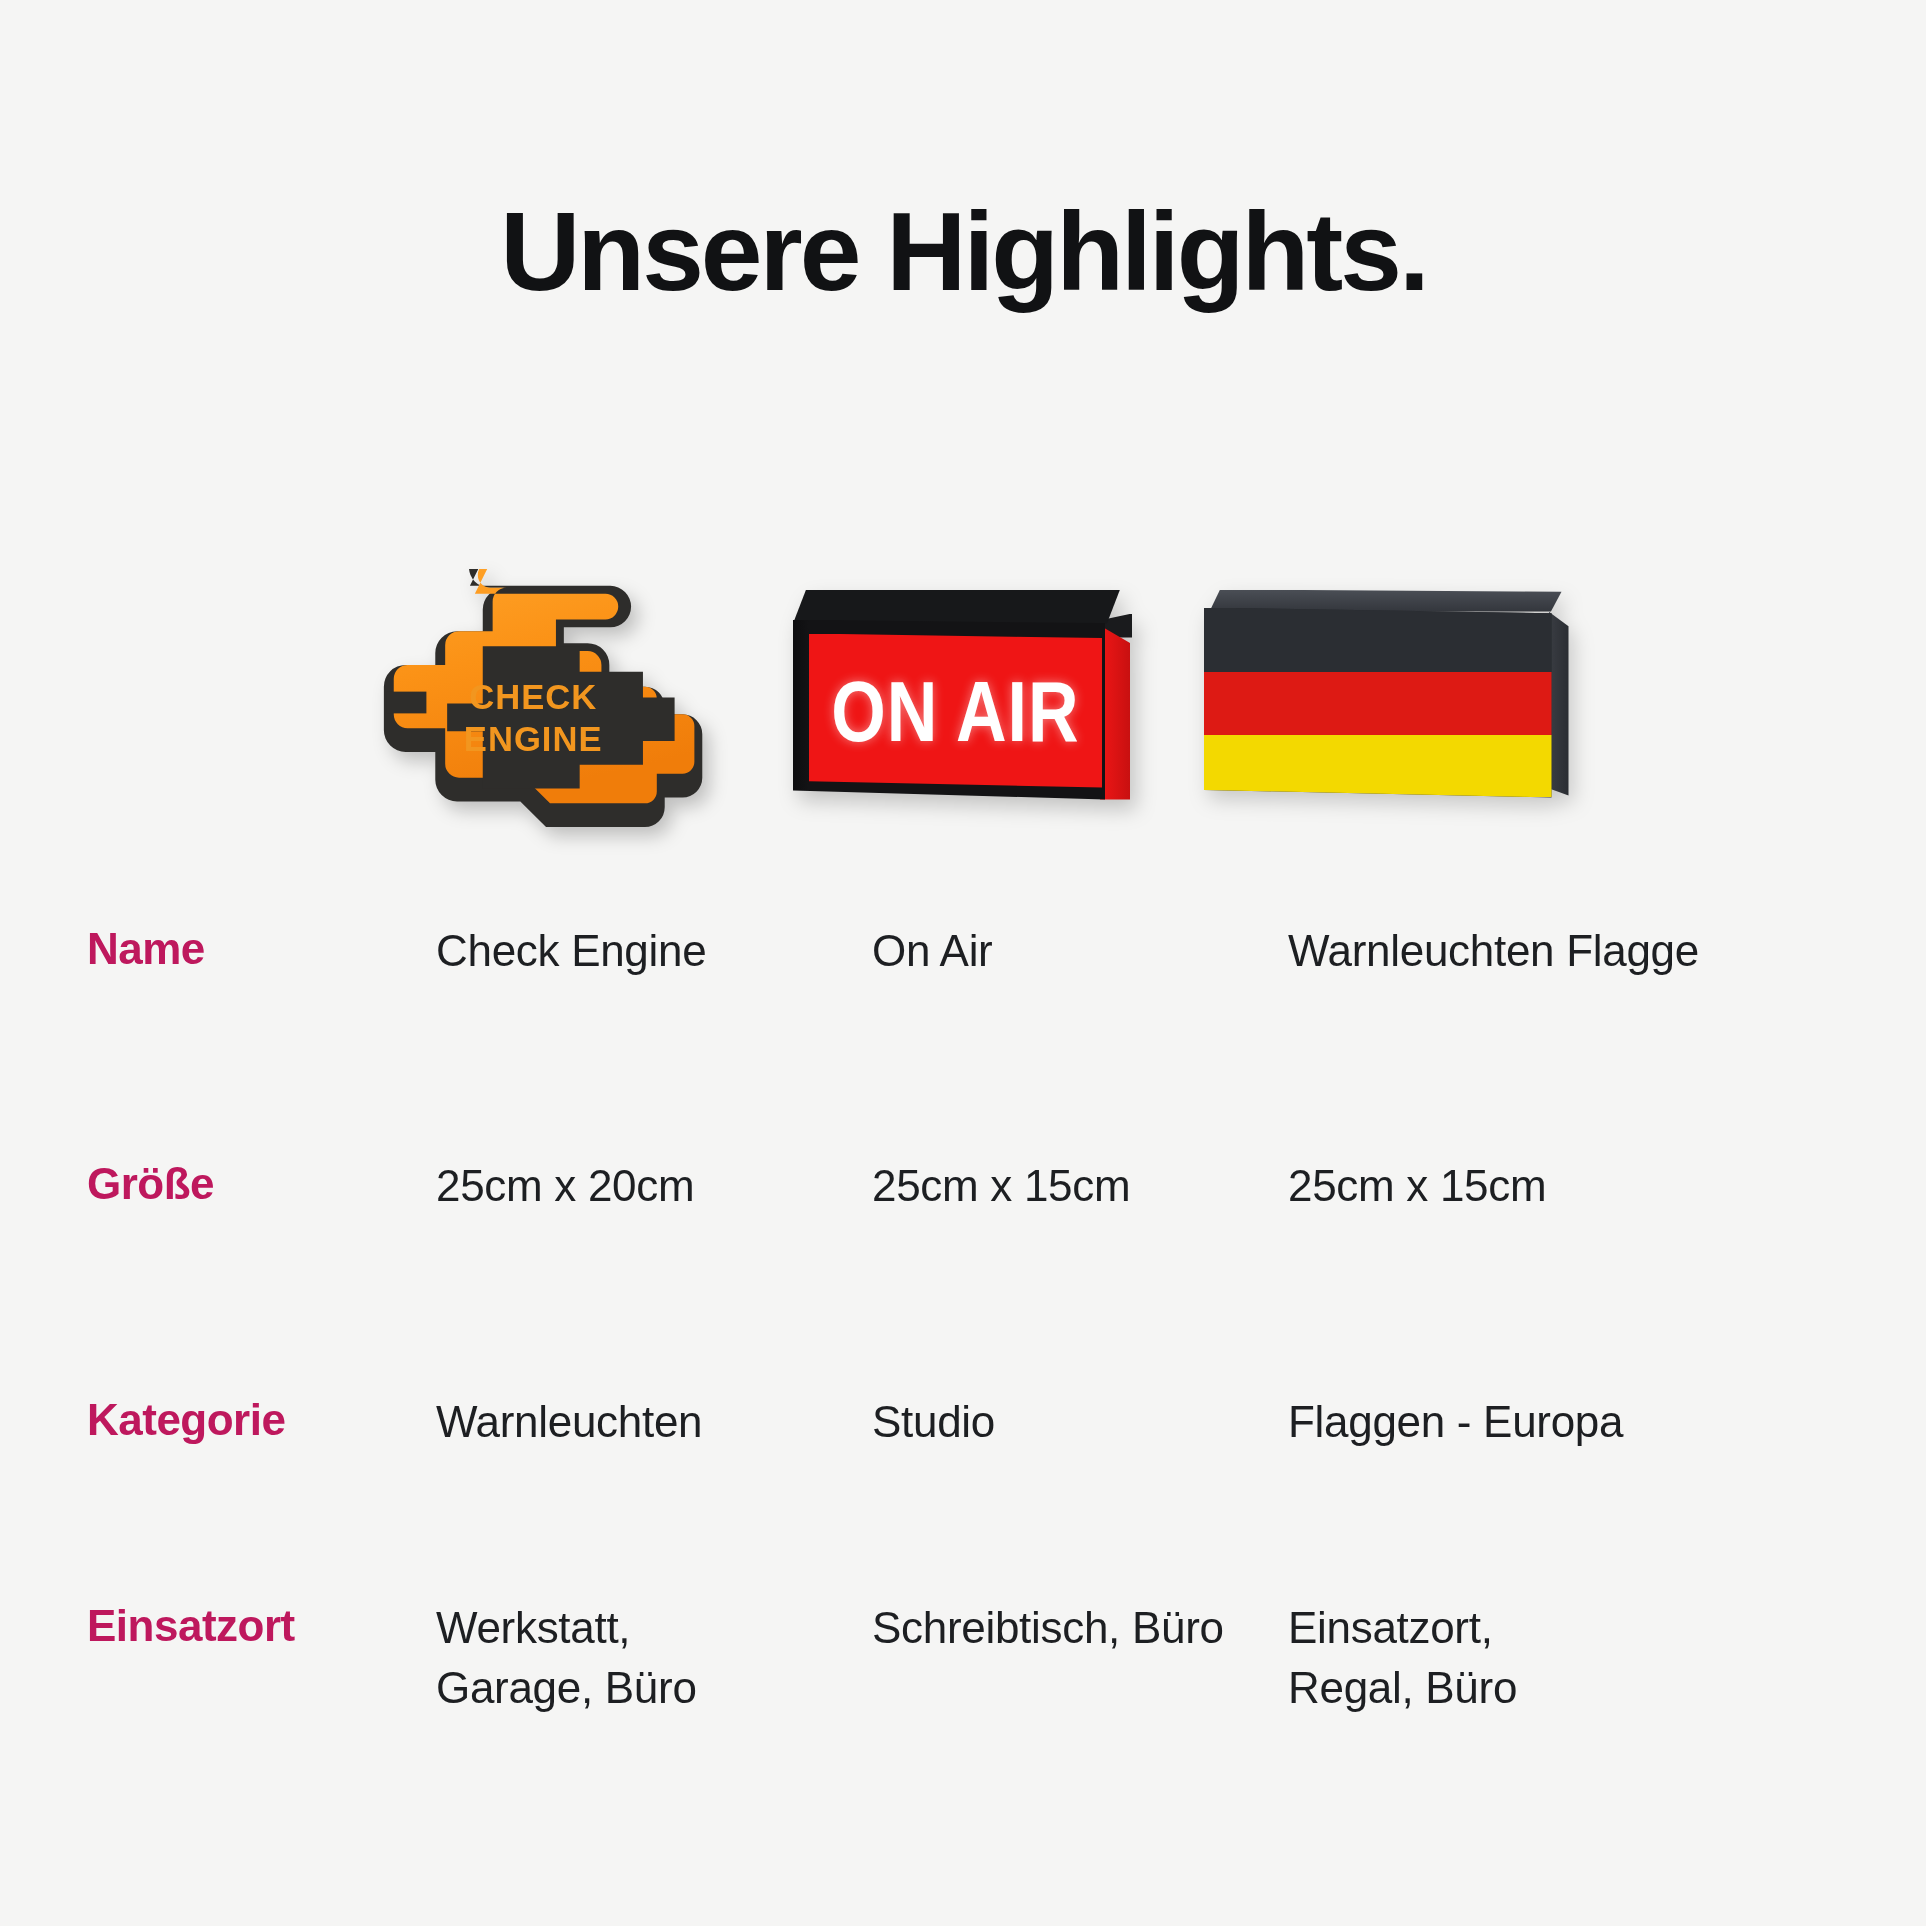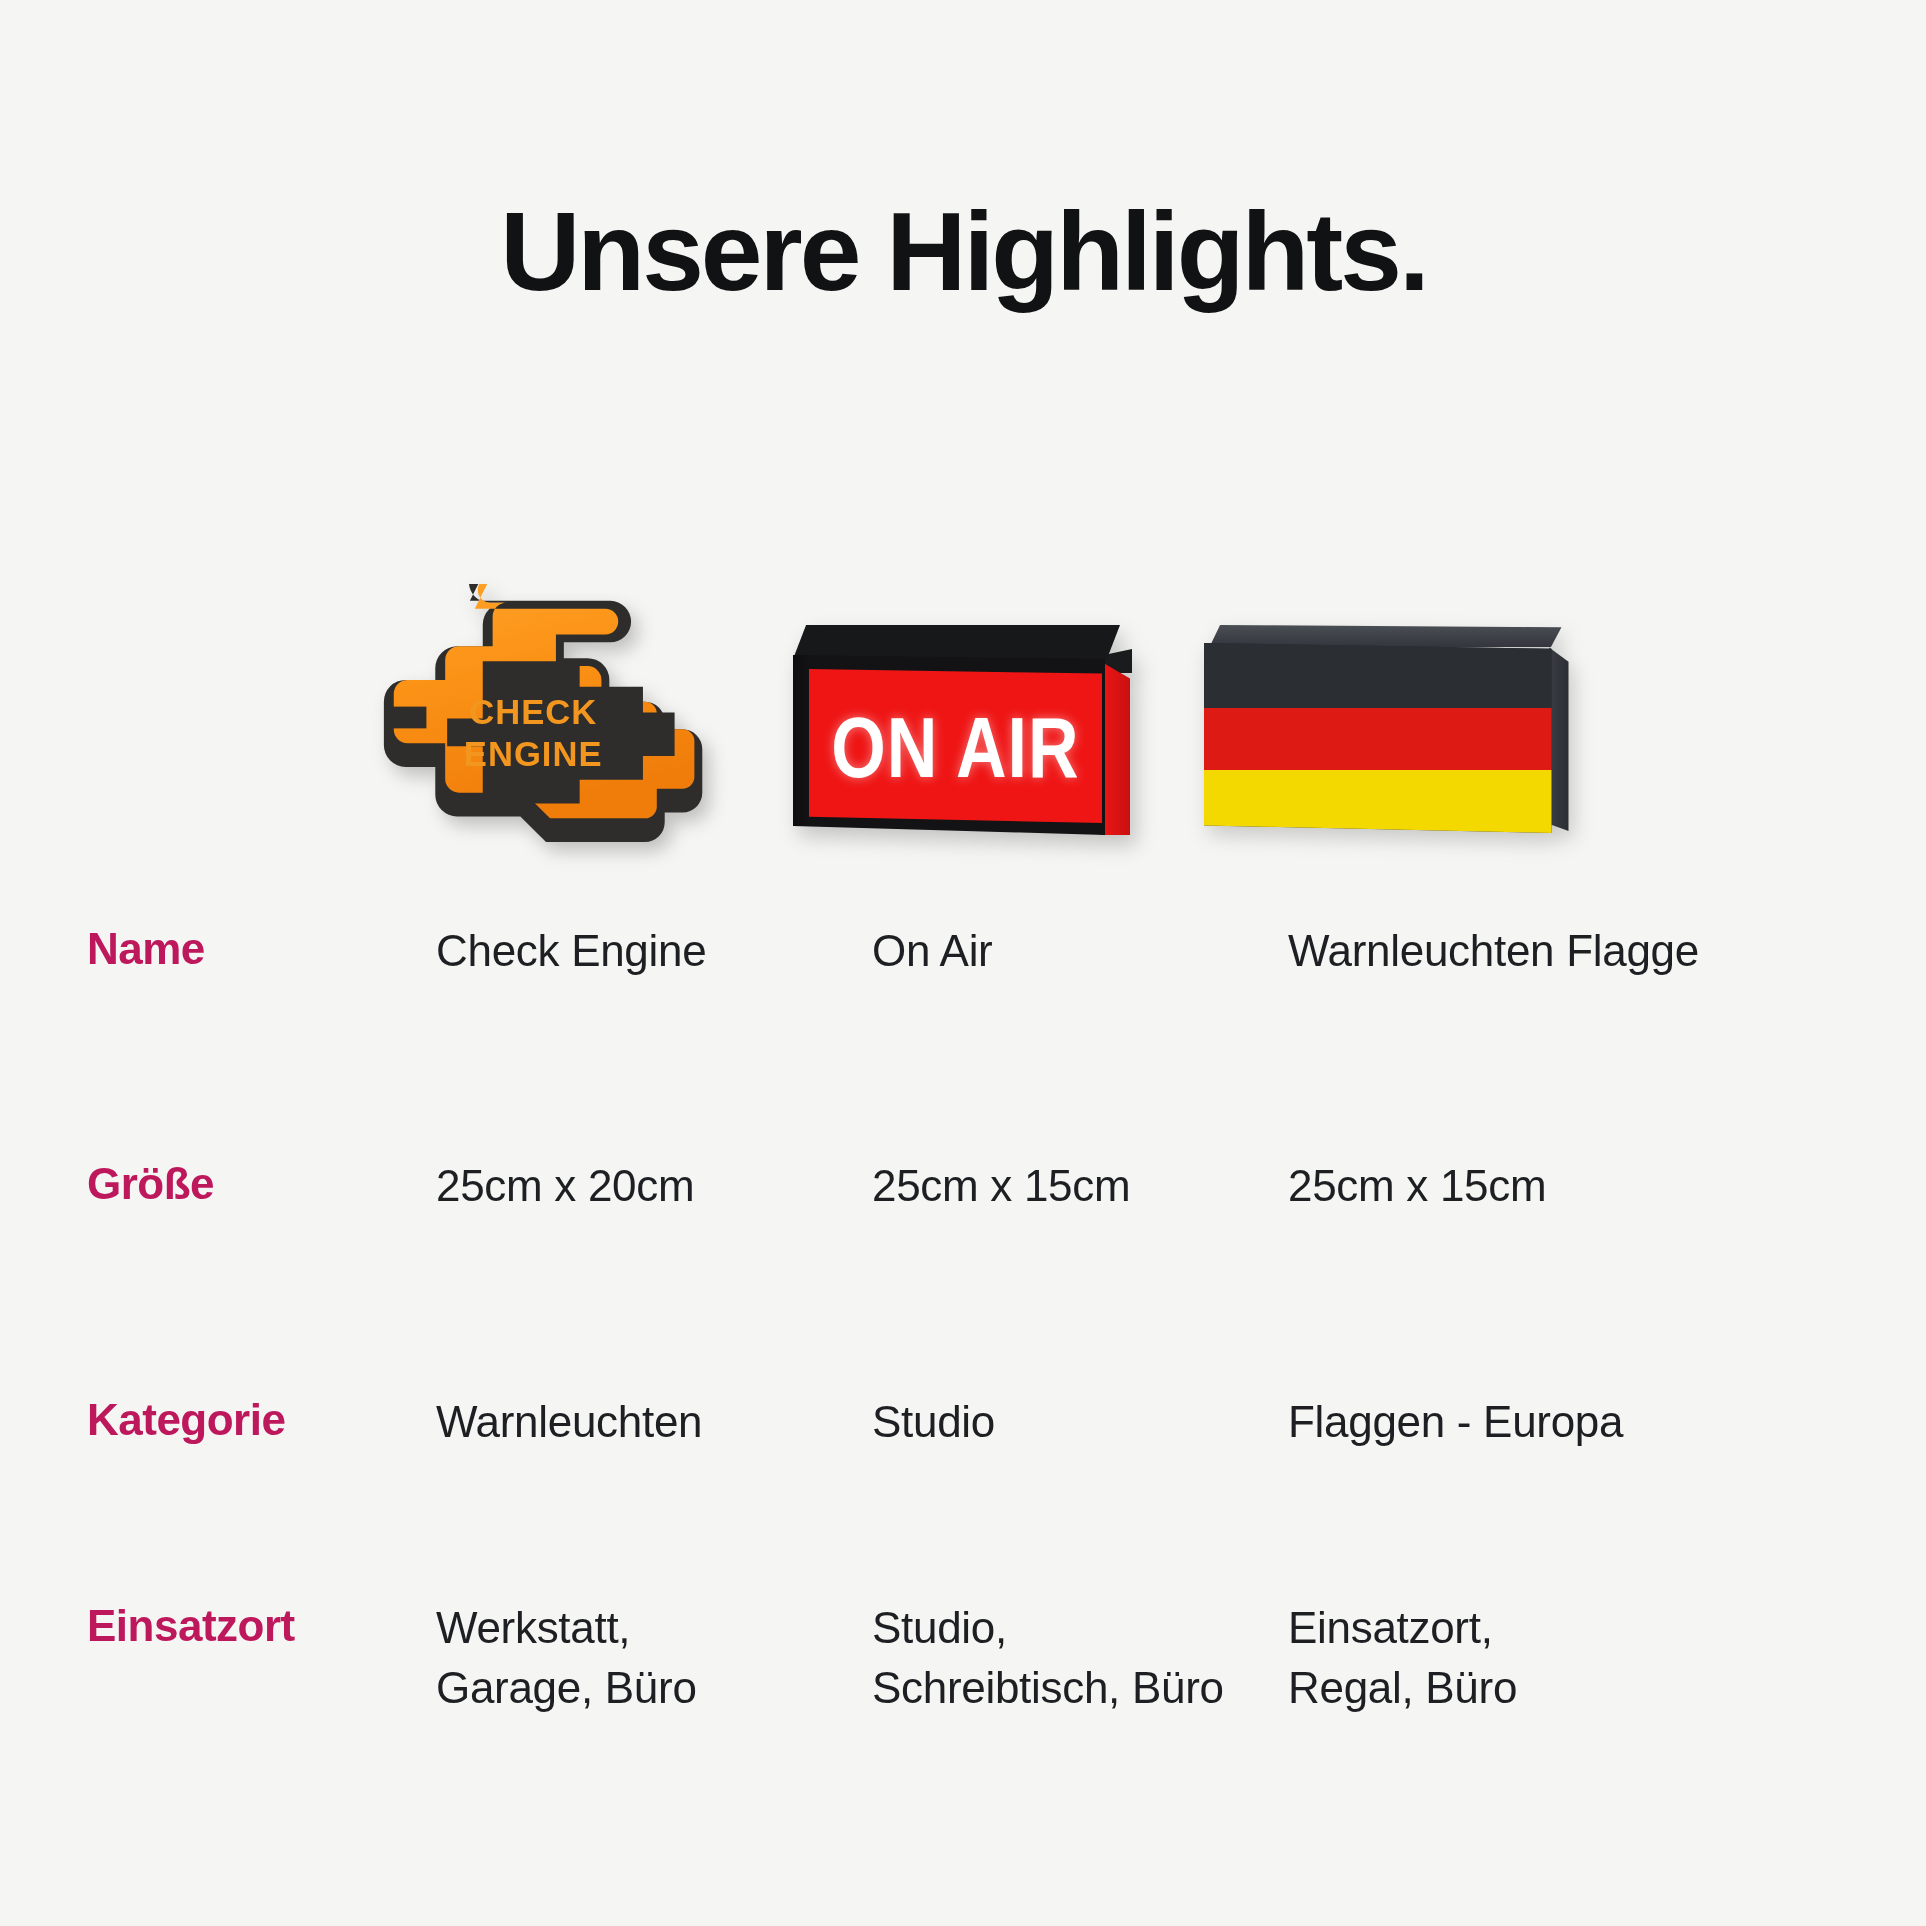--- a/index.html
+++ b/index.html
@@ -41,21 +41,21 @@
     left: 327px;
     width: 1544px;
     height: 297px;
   }
 
   .product-cell {
     position: absolute;
     top: 0;
     height: 297px;
     display: flex;
-    align-items: flex-end;
+    align-items: center;
     justify-content: center;
   }
   .cell-1 { left: 0px;    width: 446px; }
   .cell-2 { left: 436px;  width: 416px; }
   .cell-3 { left: 832px;  width: 465px; }
 
   
   .check-engine-wrap {
     width: 406px;
     height: 267px;
@@ -283,21 +283,20 @@
 
     <div class="gap-row-last"></div>
 
     <div class="spec-row">
       <div class="row-label">Einsatzort</div>
       <div class="row-cell c1">
         <div>Werkstatt,</div>
         <div>Garage, Büro</div>
       </div>
       <div class="row-cell c2">
-        <div>Studio,</div>
         <div>Schreibtisch, Büro</div>
       </div>
       <div class="row-cell c3">
         <div>Einsatzort,</div>
         <div>Regal, Büro</div>
       </div>
     </div>
 
   </div>
 

